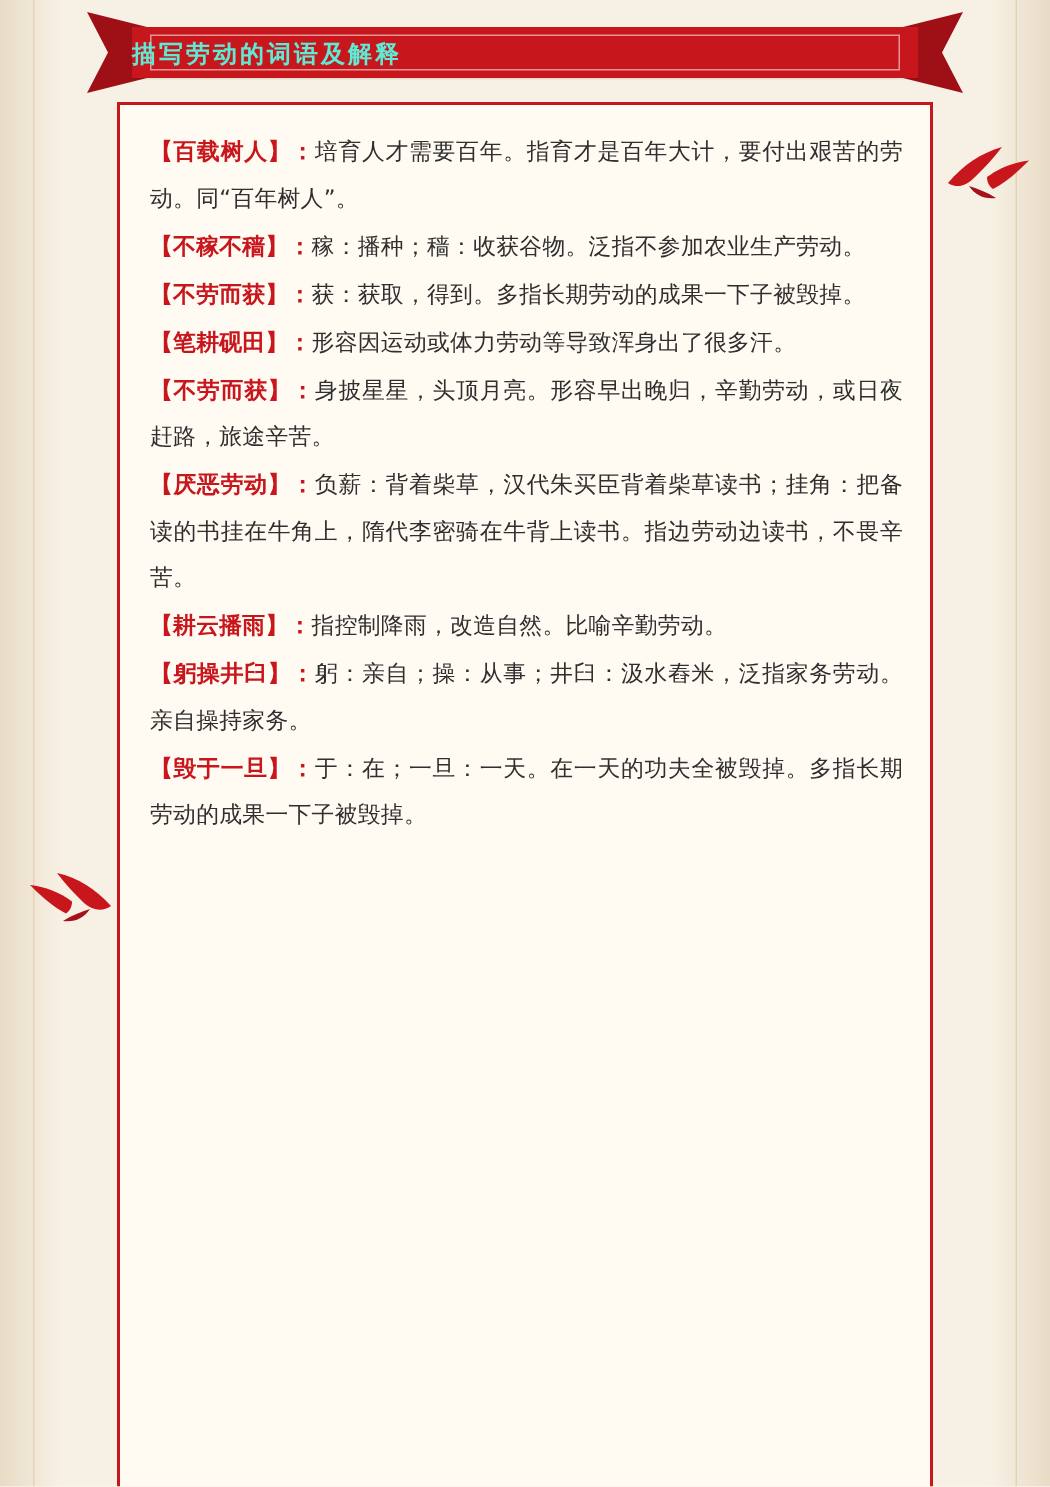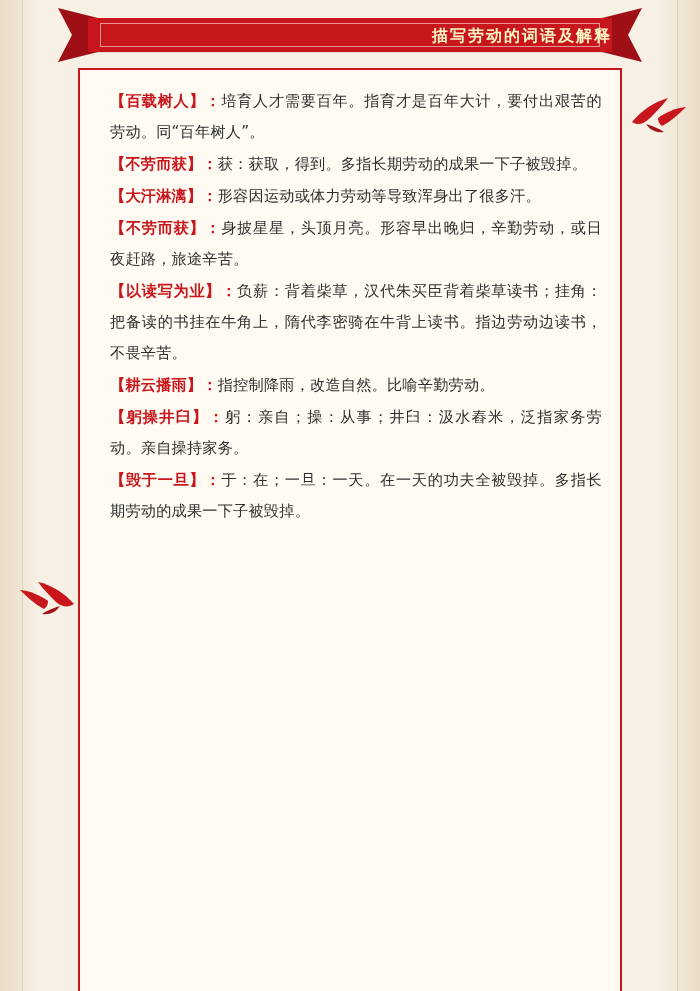--- a/index.html
+++ b/index.html
@@ -56,22 +56,22 @@
     right: 12px;
     height: 24px;
     border: 1px solid rgba(255,255,255,0.55);
     box-sizing: border-box;
   }
   .ribbon-title {
     position: absolute;
     left: 0;
     right: 0;
     top: 8px;
-    text-align: right;
-    color: #fef9c3;
+    text-align: left;
+    color: #5eead4;
     font-size: 16px;
     font-weight: bold;
     letter-spacing: 2px;
     font-family: "DejaVu Sans", "Liberation Sans", sans-serif;
   }
   
   .tail {
     position: absolute;
     top: 0;
     width: 40px;
@@ -91,21 +91,21 @@
   .card {
     position: absolute;
     left: 78px;
     top: 68px;
     width: 544px;
     bottom: 0;
     background: #fffaf2;
     border: 2px solid #c8161d;
     border-bottom: none;
     box-sizing: border-box;
-    padding: 16px 18px 0 30px;
+    padding: 16px 18px 0 20px;
     overflow: hidden;
   }
   .card-inner {
     width: 100%;
   }
   .entry {
     font-size: 15.2px;
     line-height: 31px;
     color: #2b2b2b;
     font-family: "DejaVu Sans", "Liberation Sans", sans-serif;
@@ -166,28 +166,29 @@
     <path d="M28 25 C20 19, 10 15, 0 14 C8 22, 16 29, 24 33 C27 31, 28 28, 28 25 Z" fill="#c8161d"></path>
     <path d="M40 30 C34 32, 28 34, 22 38 C30 39, 36 36, 40 30 Z" fill="#a5121a"></path>
   </svg>
 
   <div class="card">
     <div class="card-inner">
 
       <p class="entry"><span class="term">【百载树人】</span><span class="term">：</span><span class="body-text">培育人才需要百年。指育才是百年大计，要付出艰苦的劳动。同“百年树人”。</span></p>
 
 
+      <p class="entry"><span class="term">【不稼不穑】</span><span class="term">：</span><span class="body-text">稼：播种；穑：收获谷物。泛指不参加农业生产劳动。</span></p>
 
       <p class="entry"><span class="term">【不劳而获】</span><span class="term">：</span><span class="body-text">获：获取，得到。多指长期劳动的成果一下子被毁掉。</span></p>
 
-      <p class="entry"><span class="term">【大汗淋漓】</span><span class="term">：</span><span class="body-text">形容因运动或体力劳动等导致浑身出了很多汗。</span></p>
+      <p class="entry"><span class="term">【笔耕砚田】</span><span class="term">：</span><span class="body-text">形容因运动或体力劳动等导致浑身出了很多汗。</span></p>
 
       <p class="entry"><span class="term">【不劳而获】</span><span class="term">：</span><span class="body-text">身披星星，头顶月亮。形容早出晚归，辛勤劳动，或日夜赶路，旅途辛苦。</span></p>
 
-      <p class="entry"><span class="term">【以读写为业】</span><span class="term">：</span><span class="body-text">负薪：背着柴草，汉代朱买臣背着柴草读书；挂角：把备读的书挂在牛角上，隋代李密骑在牛背上读书。指边劳动边读书，不畏辛苦。</span></p>
+      <p class="entry"><span class="term">【厌恶劳动】</span><span class="term">：</span><span class="body-text">负薪：背着柴草，汉代朱买臣背着柴草读书；挂角：把备读的书挂在牛角上，隋代李密骑在牛背上读书。指边劳动边读书，不畏辛苦。</span></p>
 
 
       <p class="entry"><span class="term">【耕云播雨】</span><span class="term">：</span><span class="body-text">指控制降雨，改造自然。比喻辛勤劳动。</span></p>
 
 
       <p class="entry"><span class="term">【躬操井臼】</span><span class="term">：</span><span class="body-text">躬：亲自；操：从事；井臼：汲水舂米，泛指家务劳动。亲自操持家务。</span></p>
 
 
 
       <p class="entry"><span class="term">【毁于一旦】</span><span class="term">：</span><span class="body-text">于：在；一旦：一天。在一天的功夫全被毁掉。多指长期劳动的成果一下子被毁掉。</span></p>

